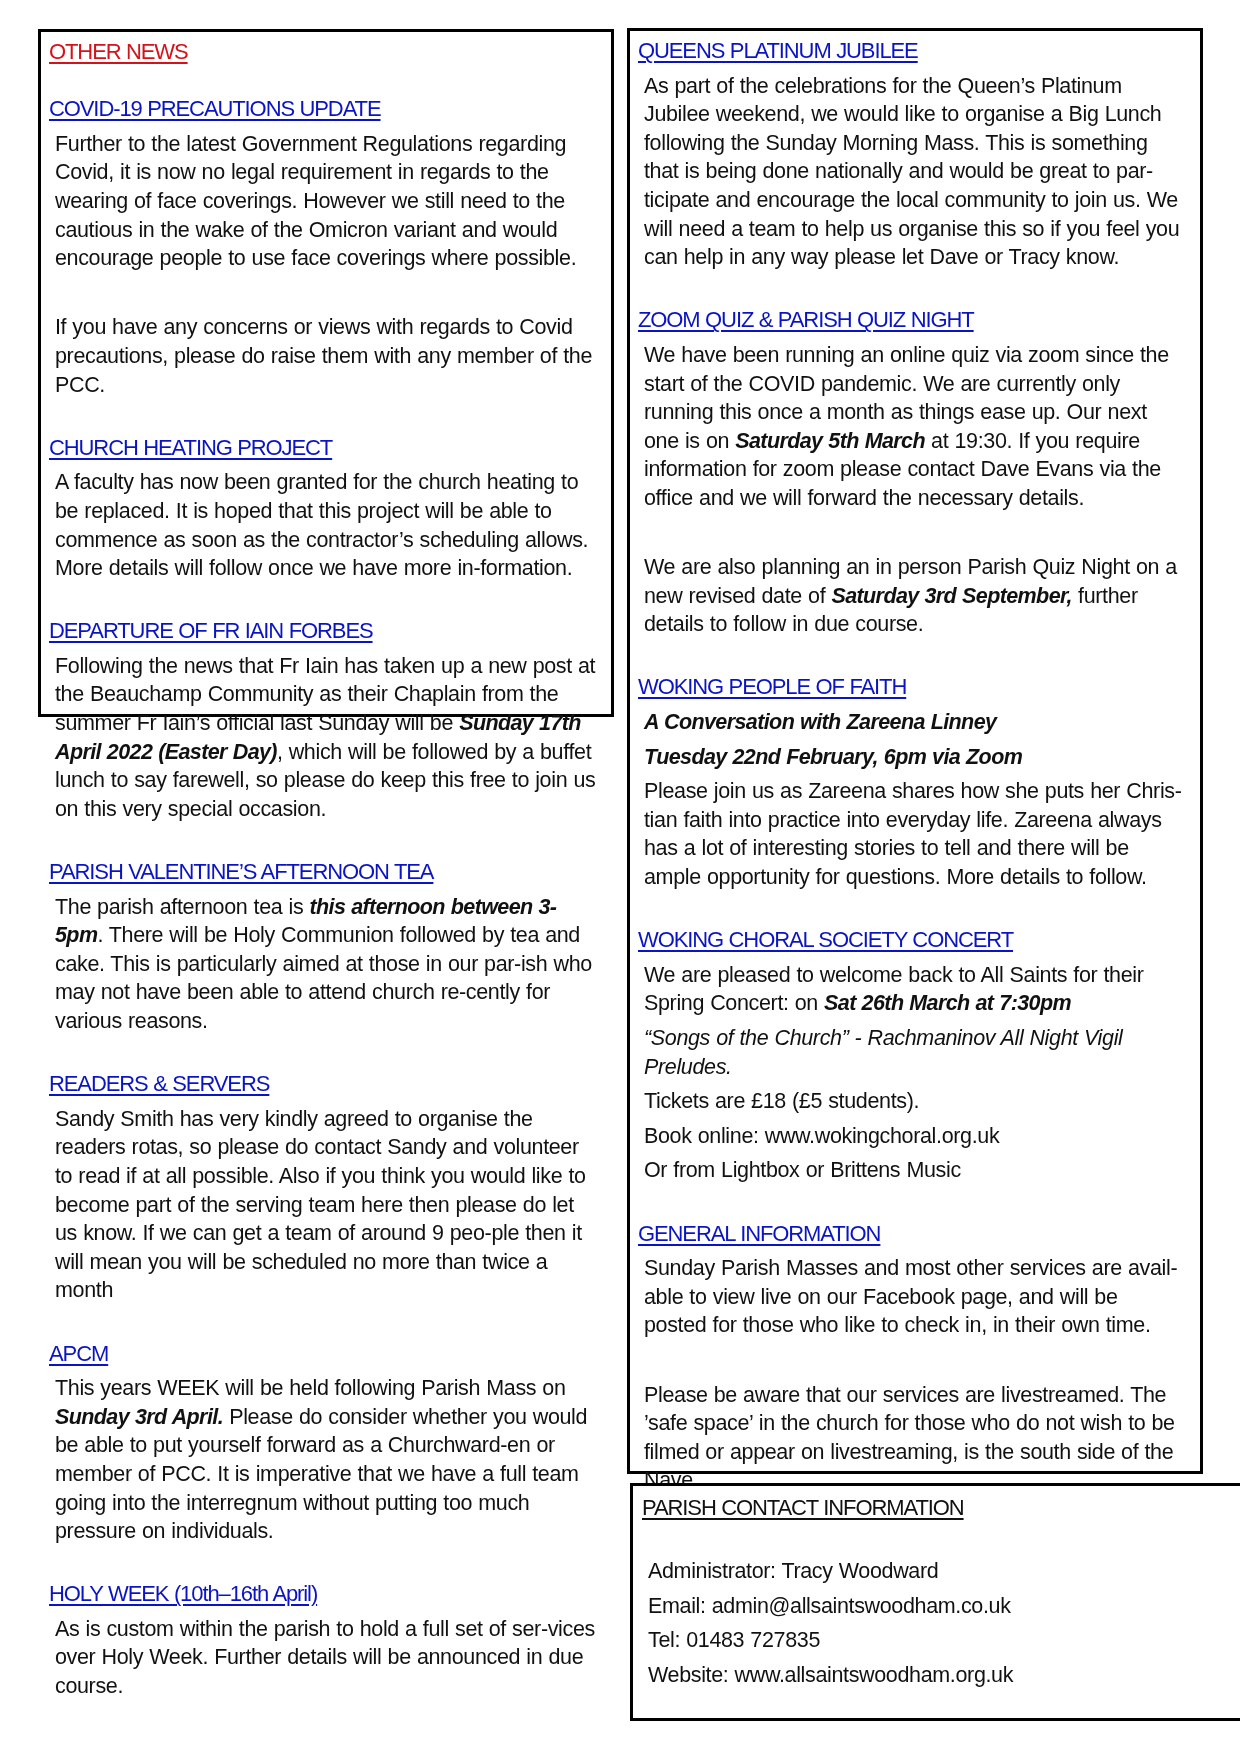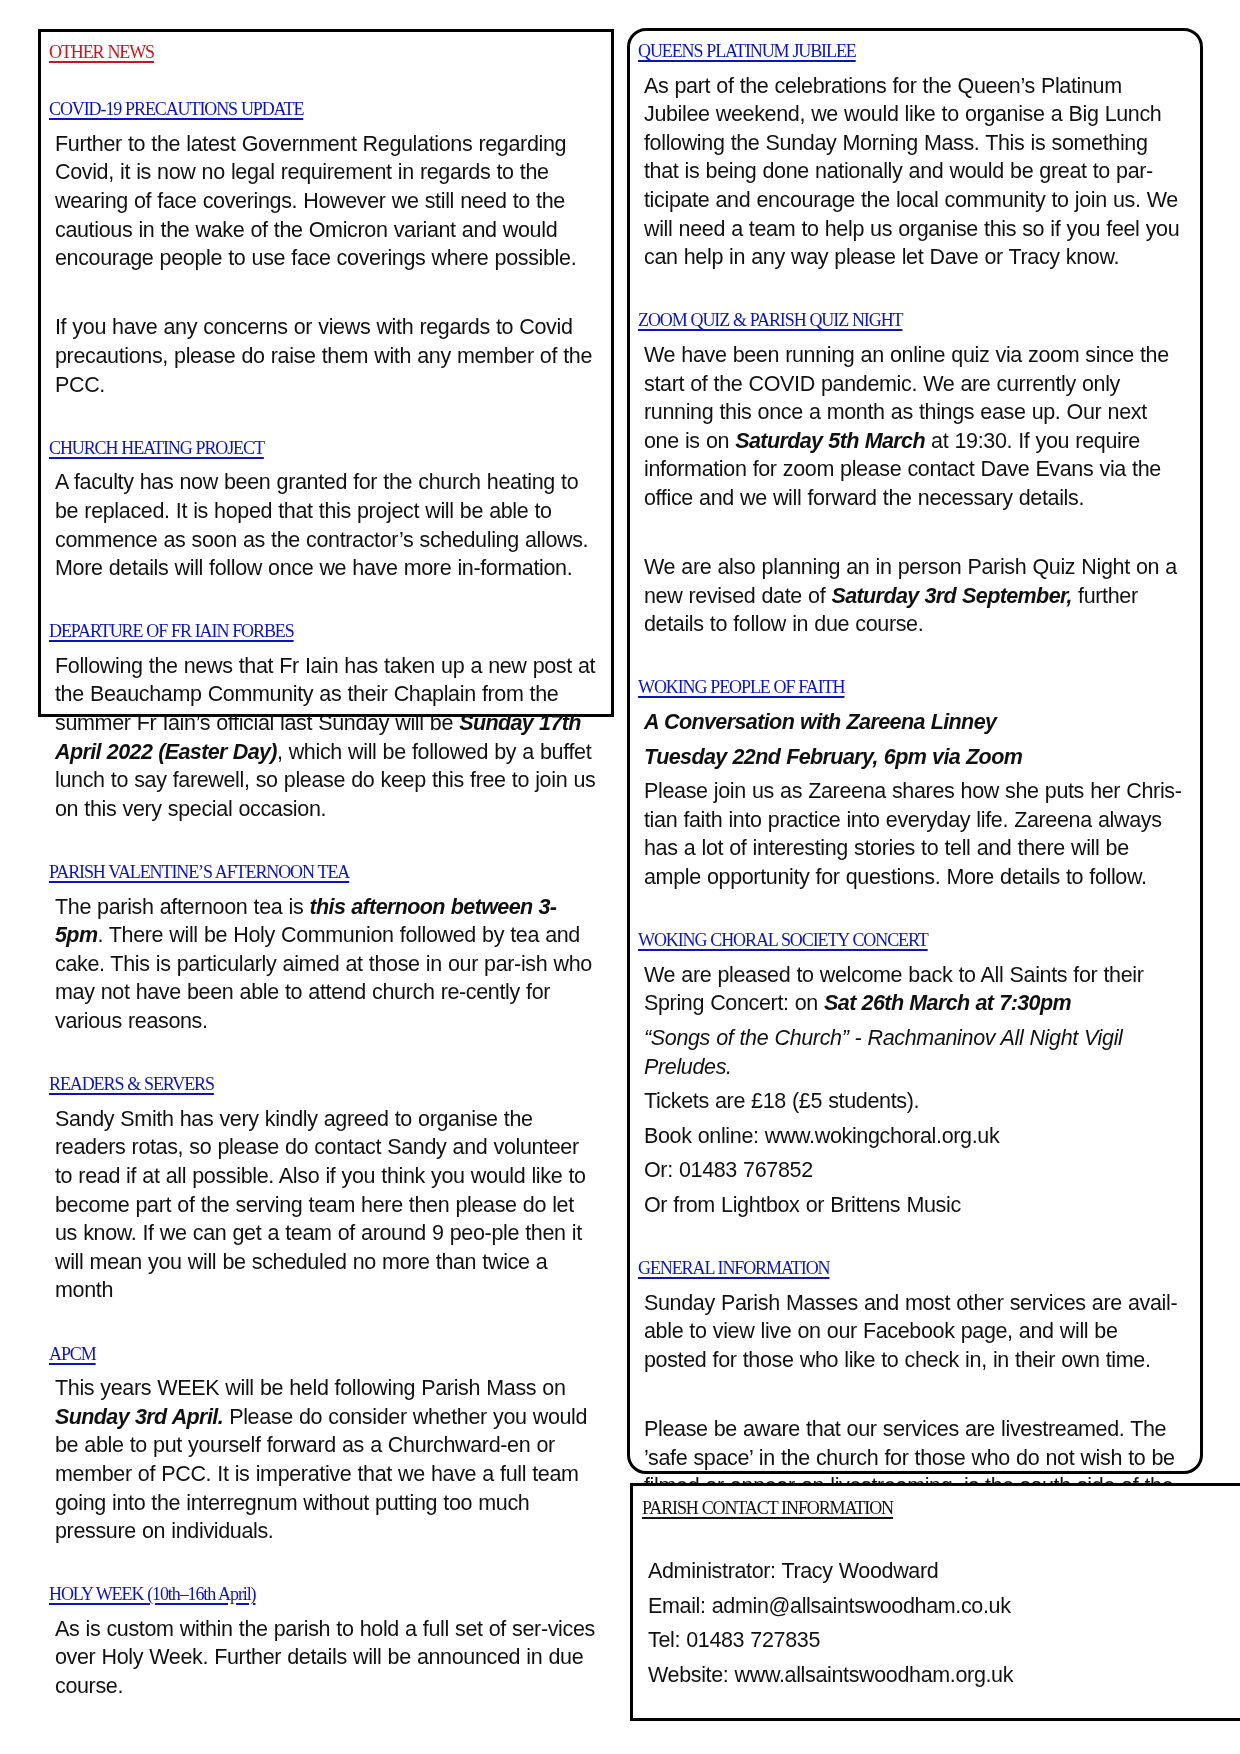--- a/index.html
+++ b/index.html
@@ -1,24 +1,24 @@
 <!DOCTYPE html>
 <html><head>
 <meta charset="utf-8">
 <style>
   html, body { margin: 0; padding: 0; background: #ffffff; }
   body { width: 1240px; height: 1754px; position: relative; overflow: hidden;
          font-family: "Liberation Sans", sans-serif; color: #111; }
   .box { position: absolute; border: 3px solid #000; box-sizing: border-box; background: #fff; }
   #left-box { left: 38px; top: 29px; width: 576px; height: 688px; padding: 6px 6px 0 8px; }
-  #right-box { left: 627px; top: 28px; width: 576px; height: 1446px; padding: 6px 10px 0 8px; border-radius: 19px; }
+  #right-box { left: 627px; top: 28px; width: 576px; height: 1446px; padding: 6px 10px 0 8px; }
   #contact-box { left: 630px; top: 1483px; width: 624px; height: 238px; padding: 8px 6px 0 9px; }
   .content { font-size: 21.5px; line-height: 28.6px; letter-spacing: -0.35px; word-spacing: 0.5px; }
   .h { text-decoration: underline; text-decoration-thickness: 1.5px; text-underline-offset: 3px;
-       letter-spacing: -1.1px; font-size: 18px; font-family: Liberation Serif, serif; }
+       letter-spacing: -1.1px; font-size: 22px; }
   .h.blue { color: #0a14c4; }
   .h.red { color: #d4121a; }
   .h.black { color: #111; }
   .gap { height: 28.6px; }
   b { font-weight: bold; letter-spacing: -0.6px; font-style: italic; }
   i { font-style: italic; }
   p { margin: 6px; }
 </style>
 </head>
 <body>
@@ -96,21 +96,20 @@
       <p>Please join us as Zareena shares how she puts her Chris-tian faith into practice into everyday life.  Zareena always has a lot of interesting stories to tell and there will be ample opportunity for questions. More details to follow.</p>
     </section>
     <div class="gap"></div>
 
     <section>
       <div class="h blue">WOKING CHORAL SOCIETY CONCERT</div>
       <p><span>We are pleased to welcome back to All Saints for their Spring Concert: on </span><b>Sat 26th March at 7:30pm</b></p>
       <p><i>“Songs of the Church” - Rachmaninov All Night Vigil Preludes.</i></p>
       <p>Tickets are £18 (£5 students).</p>
       <p>Book online: www.wokingchoral.org.uk</p>
-      <p>Or: 01483 767852</p>
       <p>Or from Lightbox or Brittens Music</p>
     </section>
     <div class="gap"></div>
 
     <section>
       <div class="h blue">GENERAL INFORMATION</div>
       <p>Sunday Parish Masses and most other services are avail-able to view live on our Facebook page, and will be posted for those who like to check in, in their own time.</p>
       <div class="gap"></div>
       <p>Please be aware that our services are livestreamed.  The ’safe space’ in the church for those who do not wish to be filmed or appear on livestreaming, is the south side of the Nave.</p>
     </section>

